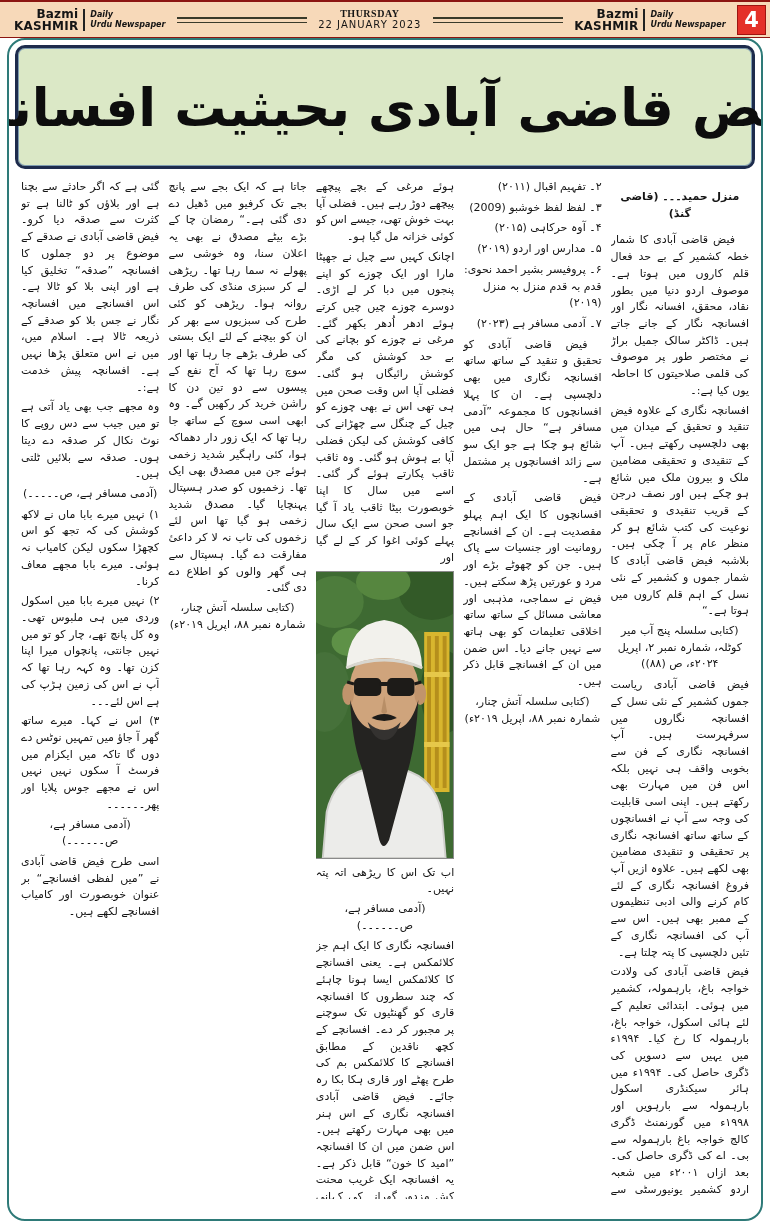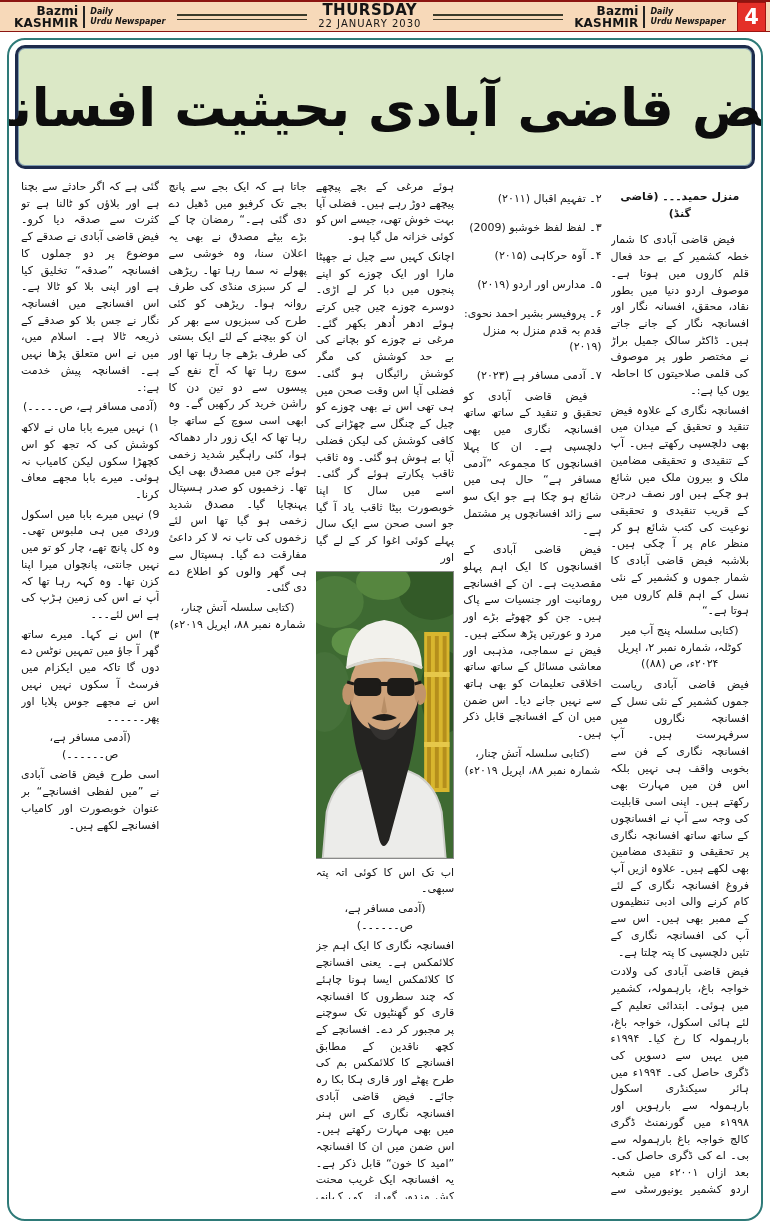--- a/index.html
+++ b/index.html
@@ -2,34 +2,34 @@
 <html lang="ur"><head>
 <meta charset="utf-8">
 <style>
   html,body{margin:0;padding:0;}
   body{
     width:770px;height:1225px;position:relative;background:#ffffff;
     font-family:"DejaVu Sans",sans-serif;color:#151515;overflow:hidden;
   }
   
   .topbar{
-    position:absolute;top:0;left:0;right:0;height:32px;
+    position:absolute;top:0;left:0;right:0;height:38px;
     background:#f7d9b9;border-top:2px solid #8c1511;border-bottom:1px solid #8c1511;
     display:flex;align-items:center;justify-content:space-between;
     padding:0 4px 0 14px;box-sizing:border-box;
   }
   .masthead{display:flex;align-items:center;gap:5px;white-space:nowrap;}
   .mh-title{text-align:right;font-weight:bold;line-height:1.0;font-size:12px;letter-spacing:.2px;}
   .mh-divider{width:2px;height:22px;background:#222;}
   .mh-sub{font-weight:bold;font-size:8px;line-height:1.25;font-style:italic;}
   .deco{display:flex;flex-direction:column;gap:3px;width:130px;}
   .deco span{display:block;height:2px;background:#3a3a2a;}
   .deco span:last-child{height:1px;}
   .datebox{text-align:center;line-height:1.05;}
-  .datebox .day{font-weight:bold;font-size:15px;letter-spacing:.5px;}
+  .datebox .day{font-weight:bold;font-size:10px;letter-spacing:.5px;font-family:Liberation Serif, serif;}
   .datebox .date{font-size:10px;letter-spacing:1px;}
   .pagebox{
     width:27px;height:28px;background:#e43028;color:#fff;font-weight:bold;
     font-size:21px;display:flex;align-items:center;justify-content:center;
     border:1px solid #9d1410;
   }
   
   .article{
     position:absolute;top:38px;left:7px;right:7px;bottom:4px;
     border:2px solid #2e7a78;border-radius:18px;background:#fff;
@@ -46,21 +46,21 @@
   }
   
   .columns{
     direction:rtl;display:flex;gap:9px;padding:10px 6px 0 6px;
     height:1020px;overflow:hidden;
   }
   .col{flex:1 1 0;min-width:0;overflow:hidden;font-size:11px;line-height:1.52;}
   .para{margin:0 0 3px 0;text-align:justify;direction:rtl;}
   .para.byline{text-align:center;font-weight:bold;margin:10px 0 10px 0;}
   .para.cite{text-align:center;margin:2px 0 4px 0;}
-  .para.li{text-align:right;margin:12px 0 4px 0;}
+  .para.li{text-align:right;margin:0 0 4px 0;}
   .para.first{ text-indent:14px; }
   
   figure.photo{margin:4px 0 6px 0;padding:0;}
   figure.photo svg{display:block;width:100%;height:286px;border:1px solid #8a8a8a;background:#3f6a33;}
 </style>
 </head>
 <body>
 
 <div class="topbar">
   <div class="masthead">
@@ -75,21 +75,21 @@
     </div>
   </div>
 
   <div class="deco">
       <span></span>
       <span></span>
     </div>
 
   <div class="datebox">
     <div class="day">THURSDAY</div>
-    <div class="date">22 JANUARY 2030</div>
+    <div class="date">22 JANUARY 2023</div>
   </div>
 
   <div class="deco">
       <span></span>
       <span></span>
     </div>
 
   <div class="masthead">
     <div class="mh-title">
       <div>Bazmi</div>
@@ -176,32 +176,33 @@
 
           <path d="M71 124 L68 140 Q71 144 74 140 Z" fill="#b88e66"></path>
 
           <path d="M36 128 Q38 170 48 196 Q58 236 66 268 Q70 280 76 268 Q86 232 96 196 Q104 168 106 128 Q100 150 88 156 L71 160 L54 156 Q42 150 36 128 Z" fill="#242321"></path>
           <path d="M54 150 Q62 158 71 158 Q80 158 88 150 Q82 168 71 168 Q60 168 54 150 Z" fill="#343230"></path>
 
           <path d="M58 146 Q71 152 84 146 Q78 142 71 142 Q64 142 58 146 Z" fill="#1c1b19"></path>
         </svg>
       </figure>
       <div>
-          <p class="para p">اب تک اس کا کوئی اتہ پتہ سبھی۔</p>
+          <p class="para p">اب تک اس کا ریڑھی اتہ پتہ نہیں۔</p>
           <p class="para cite">(آدمی مسافر ہے، ص۔۔۔۔۔۔)</p>
           <p class="para p">افسانچہ نگاری کا ایک اہم جز کلائمکس ہے۔ یعنی افسانچے کا کلائمکس ایسا ہونا چاہئے کہ چند سطروں کا افسانچہ قاری کو گھنٹیوں تک سوچنے پر مجبور کر دے۔ افسانچے کے کچھ ناقدین کے مطابق افسانچے کا کلائمکس بم کی طرح پھٹے اور قاری ہکا بکا رہ جائے۔ فیض قاضی آبادی افسانچہ نگاری کے اس ہنر میں بھی مہارت رکھتے ہیں۔ اس ضمن میں ان کا افسانچہ ”امید کا خون“ قابل ذکر ہے۔ یہ افسانچہ ایک غریب محنت کش مزدور گھرانے کی کہانی ہے۔ اس افسانچے میں رمضان چچا کے گھر کے سبھی افراد بھوکے ہوتے ہیں اور وہ خدا سے دعا گو ہیں کہ یا اللہ کوئی ایسی تدبیر کر کہ میرے افراد خانہ کی بھوک دور ہو سکے۔ اسی بیچ کرفیو میں ڈھیل ملتی ہے۔</p>
         </div>
     </div>
     <div class="col">
         <p class="para p">جاتا ہے کہ ایک بجے سے پانچ بجے تک کرفیو میں ڈھیل دے دی گئی ہے۔“ رمضان چا کے بڑے بیٹے مصدق نے بھی یہ اعلان سنا، وہ خوشی سے پھولے نہ سما رہا تھا۔ ریڑھی لے کر سبزی منڈی کی طرف روانہ ہوا۔ ریڑھی کو کئی طرح کی سبزیوں سے بھر کر ان کو بیچنے کے لئے ایک بستی کی طرف بڑھے جا رہا تھا اور سوچ رہا تھا کہ آج نفع کے پیسوں سے دو تین دن کا راشن خرید کر رکھیں گے۔ وہ ابھی اسی سوچ کے ساتھ جا رہا تھا کہ ایک زور دار دھماکہ ہوا، کئی راہگیر شدید زخمی ہوئے جن میں مصدق بھی ایک تھا۔ زخمیوں کو صدر ہسپتال پہنچایا گیا۔ مصدق شدید زخمی ہو گیا تھا اس لئے زخموں کی تاب نہ لا کر داعیٔ مفارقت دے گیا۔ ہسپتال سے ہی گھر والوں کو اطلاع دے دی گئی۔</p>
         <p class="para cite">(کتابی سلسلہ آتش چنار، شمارہ نمبر ۸۸، اپریل ۲۰۱۹ء)</p>
       </div>
     <div class="col">
         <p class="para p">گئی ہے کہ اگر حادثے سے بچنا ہے اور بلاؤں کو ٹالنا ہے تو کثرت سے صدقہ دیا کرو۔ فیض قاضی آبادی نے صدقے کے موضوع پر دو جملوں کا افسانچہ ”صدقہ“ تخلیق کیا ہے اور اپنی بلا کو ٹالا ہے۔ اس افسانچے میں افسانچہ نگار نے جس بلا کو صدقے کے ذریعہ ٹالا ہے۔ اسلام میں، میں نے اس متعلق پڑھا نہیں ہے۔ افسانچہ پیش خدمت ہے:۔</p>
+        <p class="para p">وہ مجھے جب بھی یاد آتی ہے تو میں جیب سے دس روپے کا نوٹ نکال کر صدقہ دے دیتا ہوں۔ صدقہ سے بلائیں ٹلتی ہیں۔</p>
         <p class="para cite">(آدمی مسافر ہے، ص۔۔۔۔۔)</p>
         <p class="para p">۱) نہیں میرے بابا ماں نے لاکھ کوشش کی کہ تجھ کو اس کچھڑا سکوں لیکن کامیاب نہ ہوئی۔ میرے بابا مجھے معاف کرنا۔</p>
-        <p class="para p">9) نہیں میرے بابا میں اسکول وردی میں ہی ملبوس تھی۔ وہ کل پانچ تھے، چار کو تو میں نہیں جانتی، پانچواں میرا اپنا کزن تھا۔ وہ کہہ رہا تھا کہ آپ نے اس کی زمین ہڑپ کی ہے اس لئے۔۔۔</p>
+        <p class="para p">۲) نہیں میرے بابا میں اسکول وردی میں ہی ملبوس تھی۔ وہ کل پانچ تھے، چار کو تو میں نہیں جانتی، پانچواں میرا اپنا کزن تھا۔ وہ کہہ رہا تھا کہ آپ نے اس کی زمین ہڑپ کی ہے اس لئے۔۔۔</p>
         <p class="para p">۳) اس نے کہا۔ میرے ساتھ گھر آ جاؤ میں تمہیں نوٹس دے دوں گا تاکہ میں ایکزام میں فرسٹ آ سکوں نہیں نہیں اس نے مجھے جوس پلایا اور پھر۔۔۔۔۔۔</p>
         <p class="para cite">(آدمی مسافر ہے، ص۔۔۔۔۔۔)</p>
         <p class="para p">اسی طرح فیض قاضی آبادی نے ”میں لفظی افسانچے“ بر عنوان خوبصورت اور کامیاب افسانچے لکھے ہیں۔</p>
       </div>
   </div>
 </div>
 
 </body></html>

